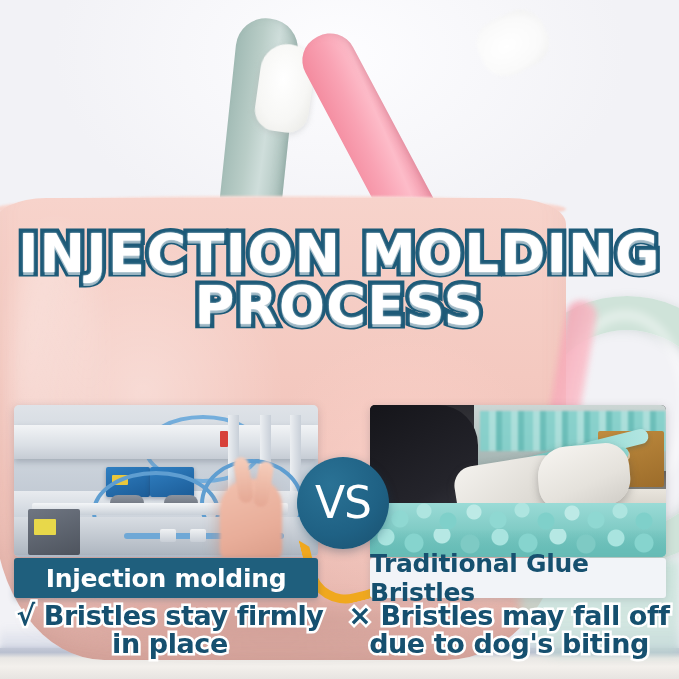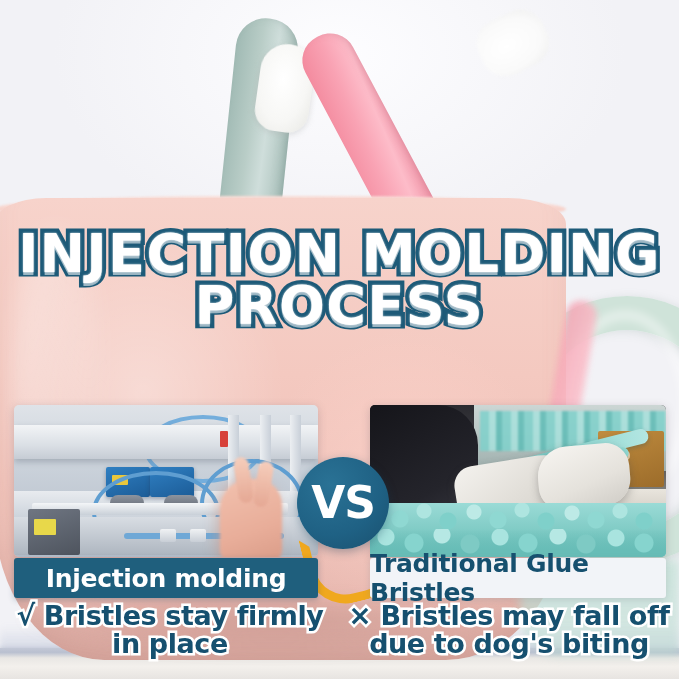--- a/index.html
+++ b/index.html
@@ -439,21 +439,21 @@
     border-radius: 50%;
     background: radial-gradient(circle at 36% 30%, #2a7295 0%, #1f6184 58%, #19506e 100%);
     display: flex;
     align-items: center;
     justify-content: center;
     z-index: 7;
     box-shadow: 0 3px 10px rgba(20,60,85,0.35);
   }
   .vs-text {
     color: #ffffff;
-    font-weight: 700;
+    font-weight: 400;
     font-size: 44px;
     letter-spacing: -1px;
     font-family: "DejaVu Sans", "Liberation Sans", sans-serif;
     line-height: 1;
   }
 
   
   .label-bar {
     position: absolute;
     top: 558px;

